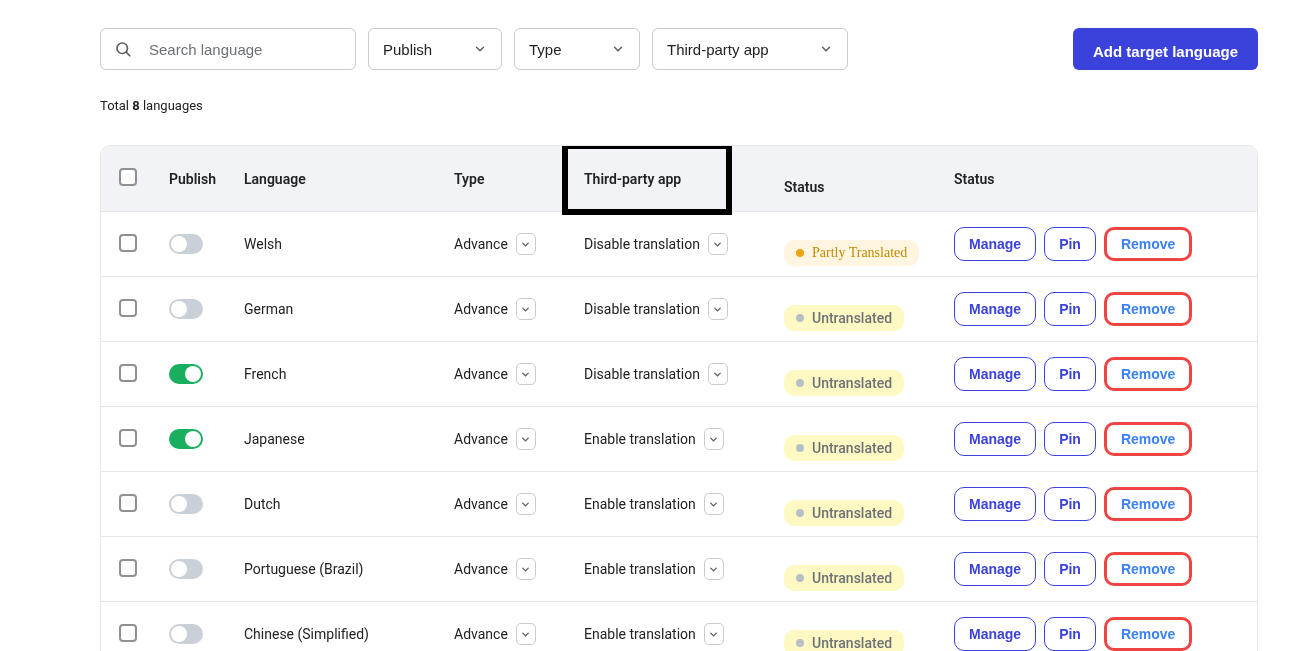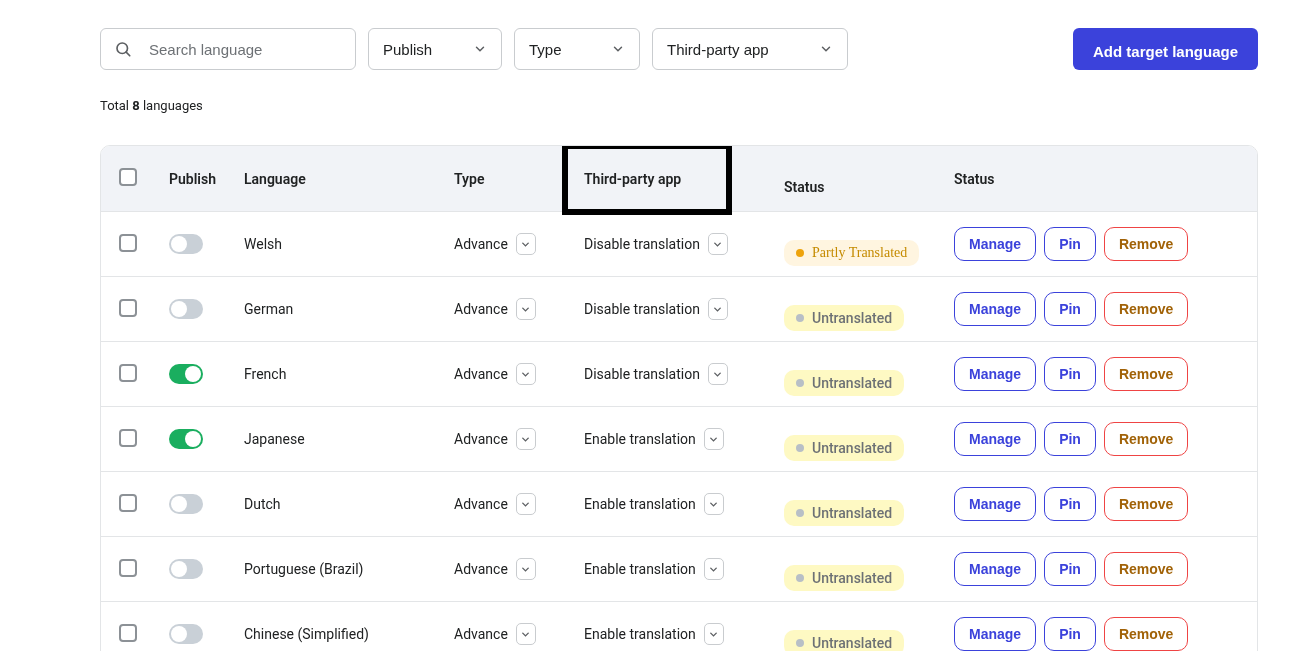--- a/index.html
+++ b/index.html
@@ -180,22 +180,22 @@
     font-size: 14px;
     font-weight: 600;
     cursor: pointer;
     background: #fff;
   }
   .action-btn.outline-primary {
     border: 1px solid #3b42db;
     color: #3b42db;
   }
   .action-btn.outline-neutral {
-    border: 1px solid #ef4444;
-    color: #a16207;
+    border: 3px solid #ef4444;
+    color: #3b82f6;
   }
   svg { display: block; }
 </style>
 </head>
 <body>
 
 <div class="toolbar">
   <div class="search-box">
     <span class="icon">
       <svg width="18" height="18" viewBox="0 0 24 24" fill="none" stroke="currentColor" stroke-width="2.2" stroke-linecap="round">

